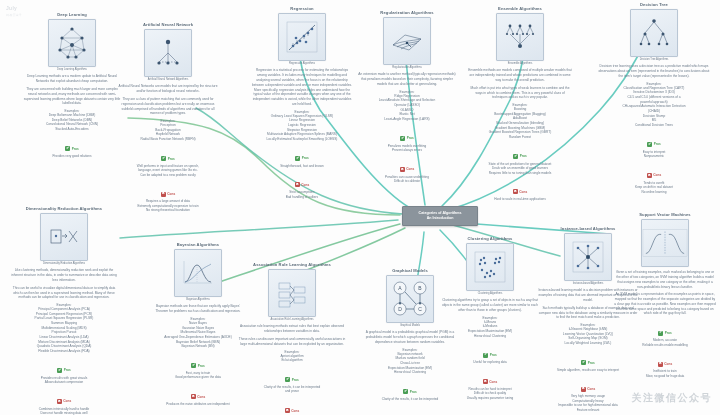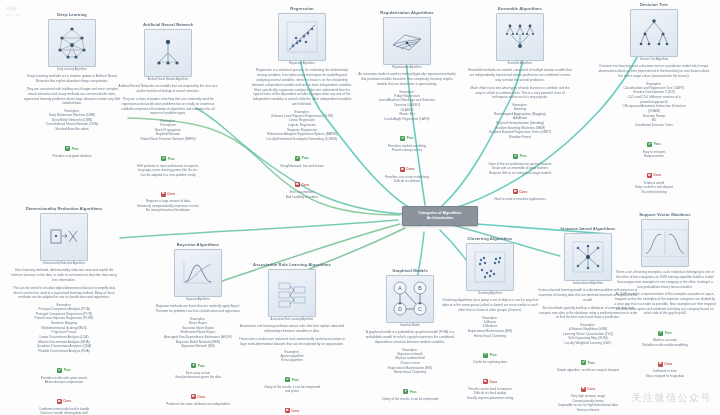--- a/index.html
+++ b/index.html
@@ -63,21 +63,21 @@
     box-shadow:0 1px 2px rgba(0,0,0,.2);
   }
   .logo{
     position:absolute;left:6px;top:5px;opacity:.32;
   }
   .logo-mark{font-size:5px;color:#9aa6b2;font-weight:bold;letter-spacing:.3px;}
   .logo-sub{font-size:3px;color:#b3bcc6;letter-spacing:.2px;margin-top:2px;}
   .watermark{
     position:absolute;right:8px;bottom:10px;
     font-size:17px;color:#aab3bb;opacity:.55;
-    font-weight:normal;letter-spacing:1px;
+    font-weight:bold;letter-spacing:1px;
     display:flex;align-items:center;gap:16px;
     pointer-events:none;
   }
   .wm-cjk{font-size:10px;letter-spacing:1.5px;}
 </style>
 </head>
 <body>
 
 <svg id="mindmap" viewBox="0 0 720 415">
   <g fill="none" stroke="#4fc3b5" stroke-opacity="0.85" stroke-linecap="round">

